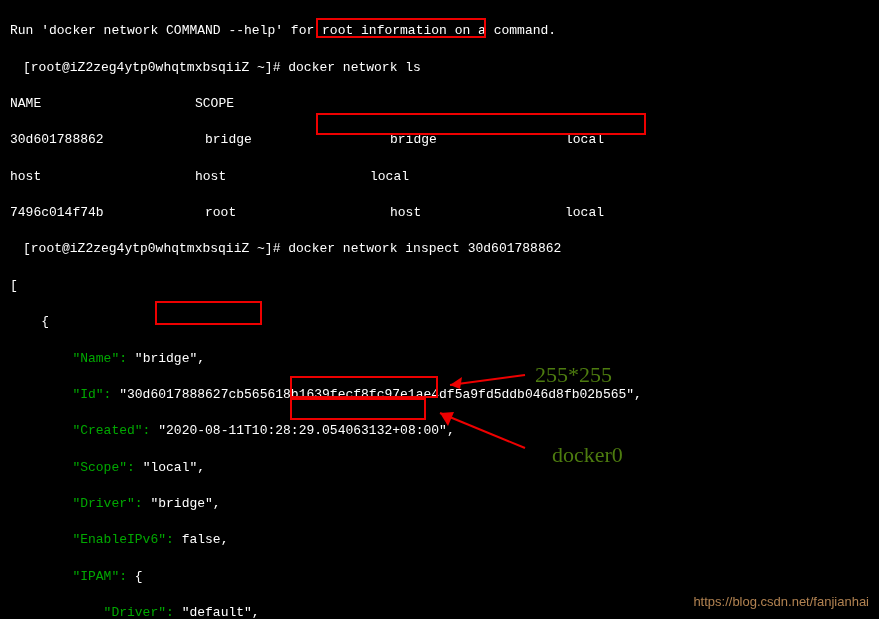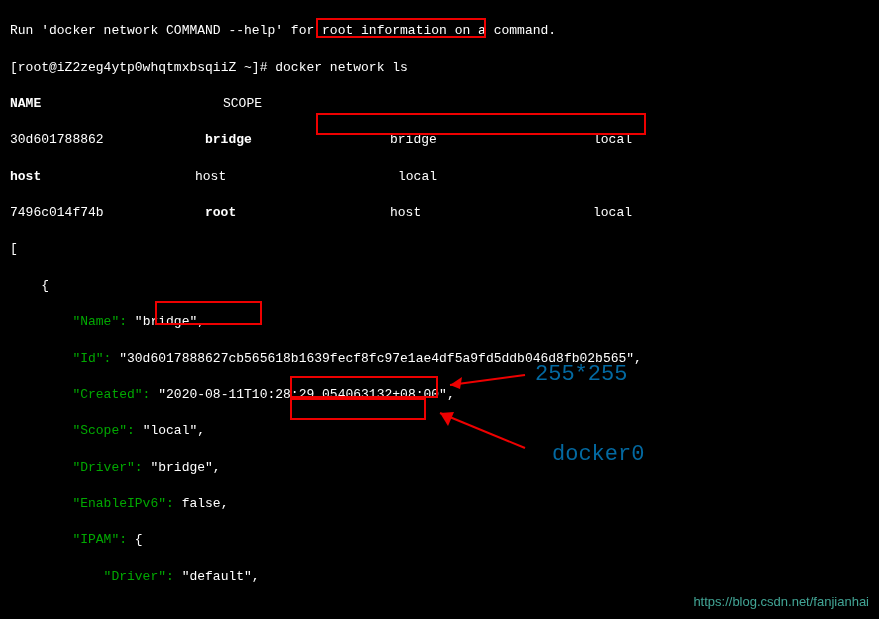--- a/index.html
+++ b/index.html
@@ -9,66 +9,67 @@
       font-family: 'Consolas', 'Monaco', 'Courier New', monospace;
       font-size: 13px;
       line-height: 1.4;
       width: 879px;
       height: 619px;
       overflow: hidden;
       position: relative;
       padding: 4px 10px;
     }
     .terminal { white-space: pre; position: relative; }
-    .prompt-user { color: #fff; }
+    .prompt-user { color: #fff; margin-left: 13px; }
     .key { color: #00a800; }
     .val { color: #fff; }
     .redbox {
       position: absolute;
       border: 2px solid #e00;
       pointer-events: none;
     }
     .arrow {
       position: absolute;
       pointer-events: none;
     }
     .arrow line { stroke: #e00; stroke-width: 2; }
     .arrow polygon { fill: #e00; }
     .anno {
       position: absolute;
-      color: #0369a1;
-      font-family: Liberation Mono, monospace;
+      color: #4d7c0f;
+      font-family: Liberation Serif, serif;
       font-size: 22px;
       pointer-events: none;
     }
     .watermark {
       position: absolute;
       bottom: 8px;
       right: 10px;
-      color: #5eead4;
+      color: #fdba74;
       font-size: 13px;
       font-family: Arial, sans-serif;
       opacity: 0.7;
     }
     .row { display: flex; }
     .c1 { width: 195px; display: inline-block; }
-    .c2 { width: 185px; display: inline-block; font-weight: bold; }
+    .c2 { width: 185px; display: inline-block; }
     .c3 { width: 175px; display: inline-block; }
-    .c4 { display: inline-block; margin-left: 28px; }
+    .c4 { display: inline-block; }
   </style>
 </head>
 <body>
 
 <div class="terminal">
 <div>Run 'docker network COMMAND --help' for root information on a command.</div>
 <div><span class="prompt-user">[root@iZ2zeg4ytp0whqtmxbsqiiZ ~]#</span><span> docker network ls</span></div>
 <div class="row"><span class="c2">NAME</span><span class="c4">SCOPE</span></div>
 <div class="row"><span class="c1">30d601788862</span><span class="c2">bridge</span><span class="c3">bridge</span><span class="c4">local</span></div>
 <div class="row"><span class="c2">host</span><span class="c3">host</span><span class="c4">local</span></div>
 <div class="row"><span class="c1">7496c014f74b</span><span class="c2">root</span><span class="c3">host</span><span class="c4">local</span></div>
+<div><span class="prompt-user">[root@iZ2zeg4ytp0whqtmxbsqiiZ ~]#</span><span> docker network inspect 30d601788862</span></div>
 <div>[</div>
 <div>    {</div>
 <div><span class="key">        "Name": </span><span class="val">"bridge",</span></div>
 <div><span class="key">        "Id": </span><span class="val">"30d6017888627cb565618b1639fecf8fc97e1ae4df5a9fd5ddb046d8fb02b565",</span></div>
 <div><span class="key">        "Created": </span><span class="val">"2020-08-11T10:28:29.054063132+08:00",</span></div>
 <div><span class="key">        "Scope": </span><span class="val">"local",</span></div>
 <div><span class="key">        "Driver": </span><span class="val">"bridge",</span></div>
 <div><span class="key">        "EnableIPv6": </span><span class="val">false,</span></div>
 <div><span class="key">        "IPAM": </span><span class="val">{</span></div>
 <div><span class="key">            "Driver": </span><span class="val">"default",</span></div>

